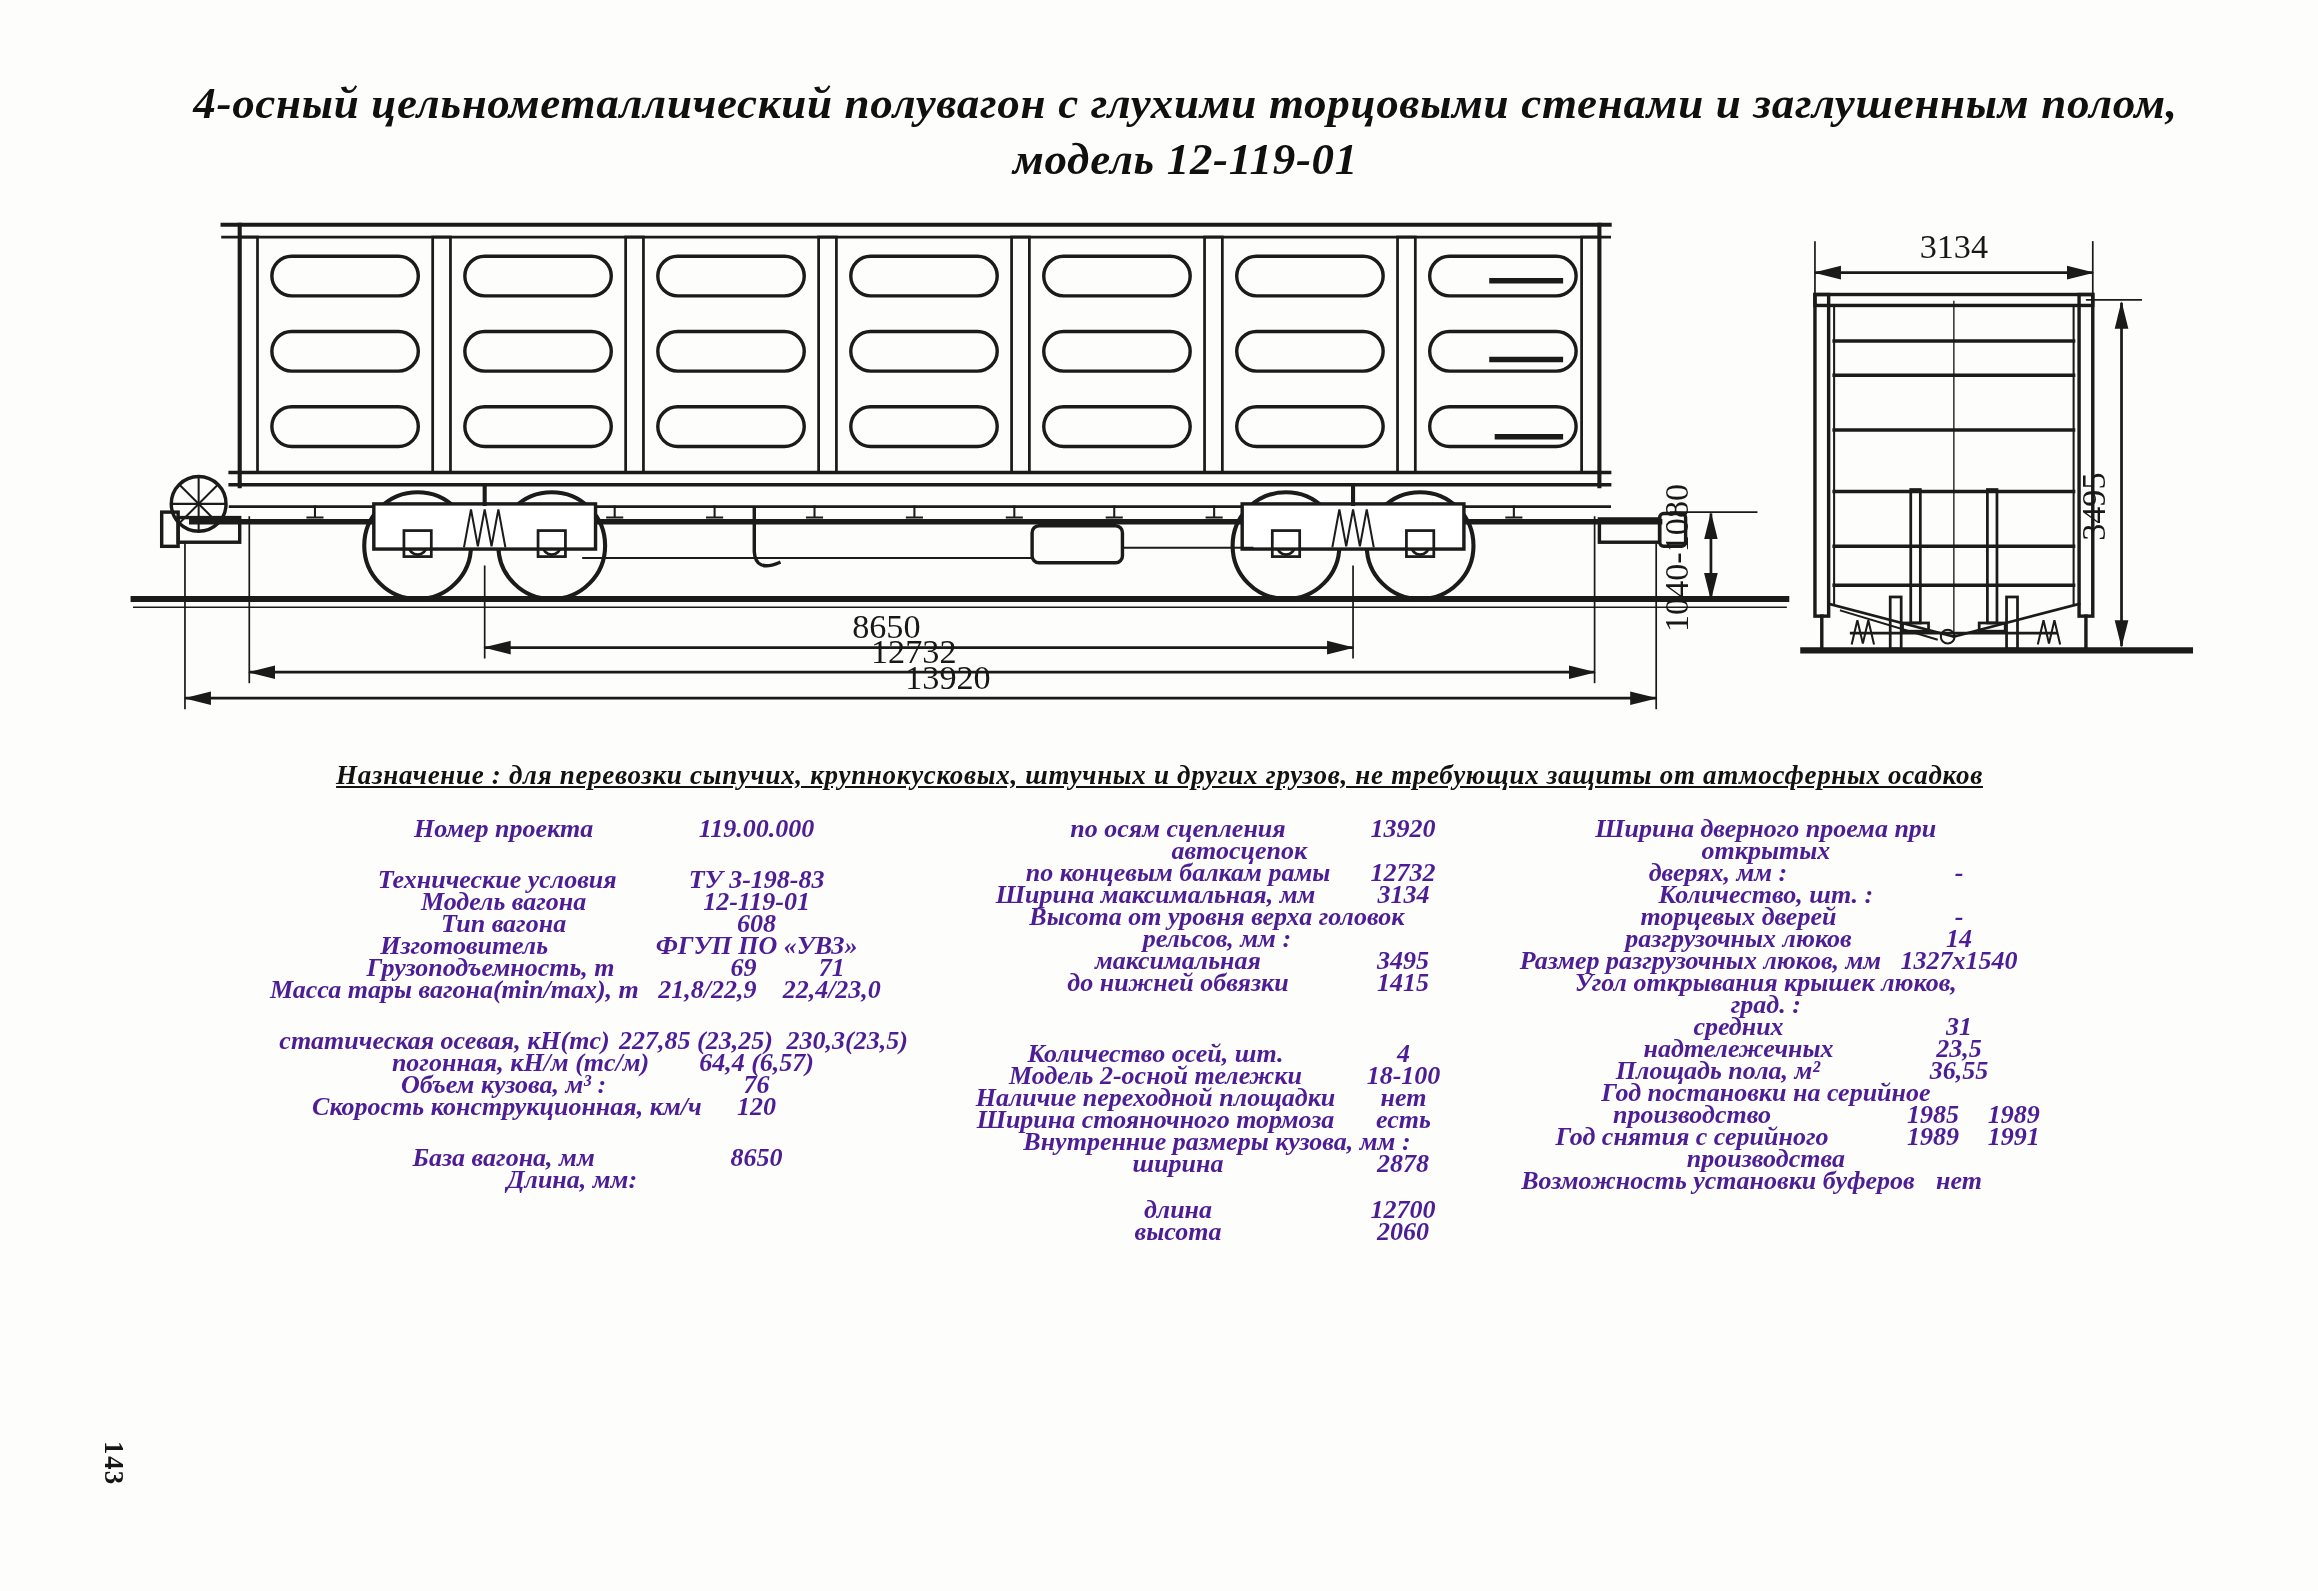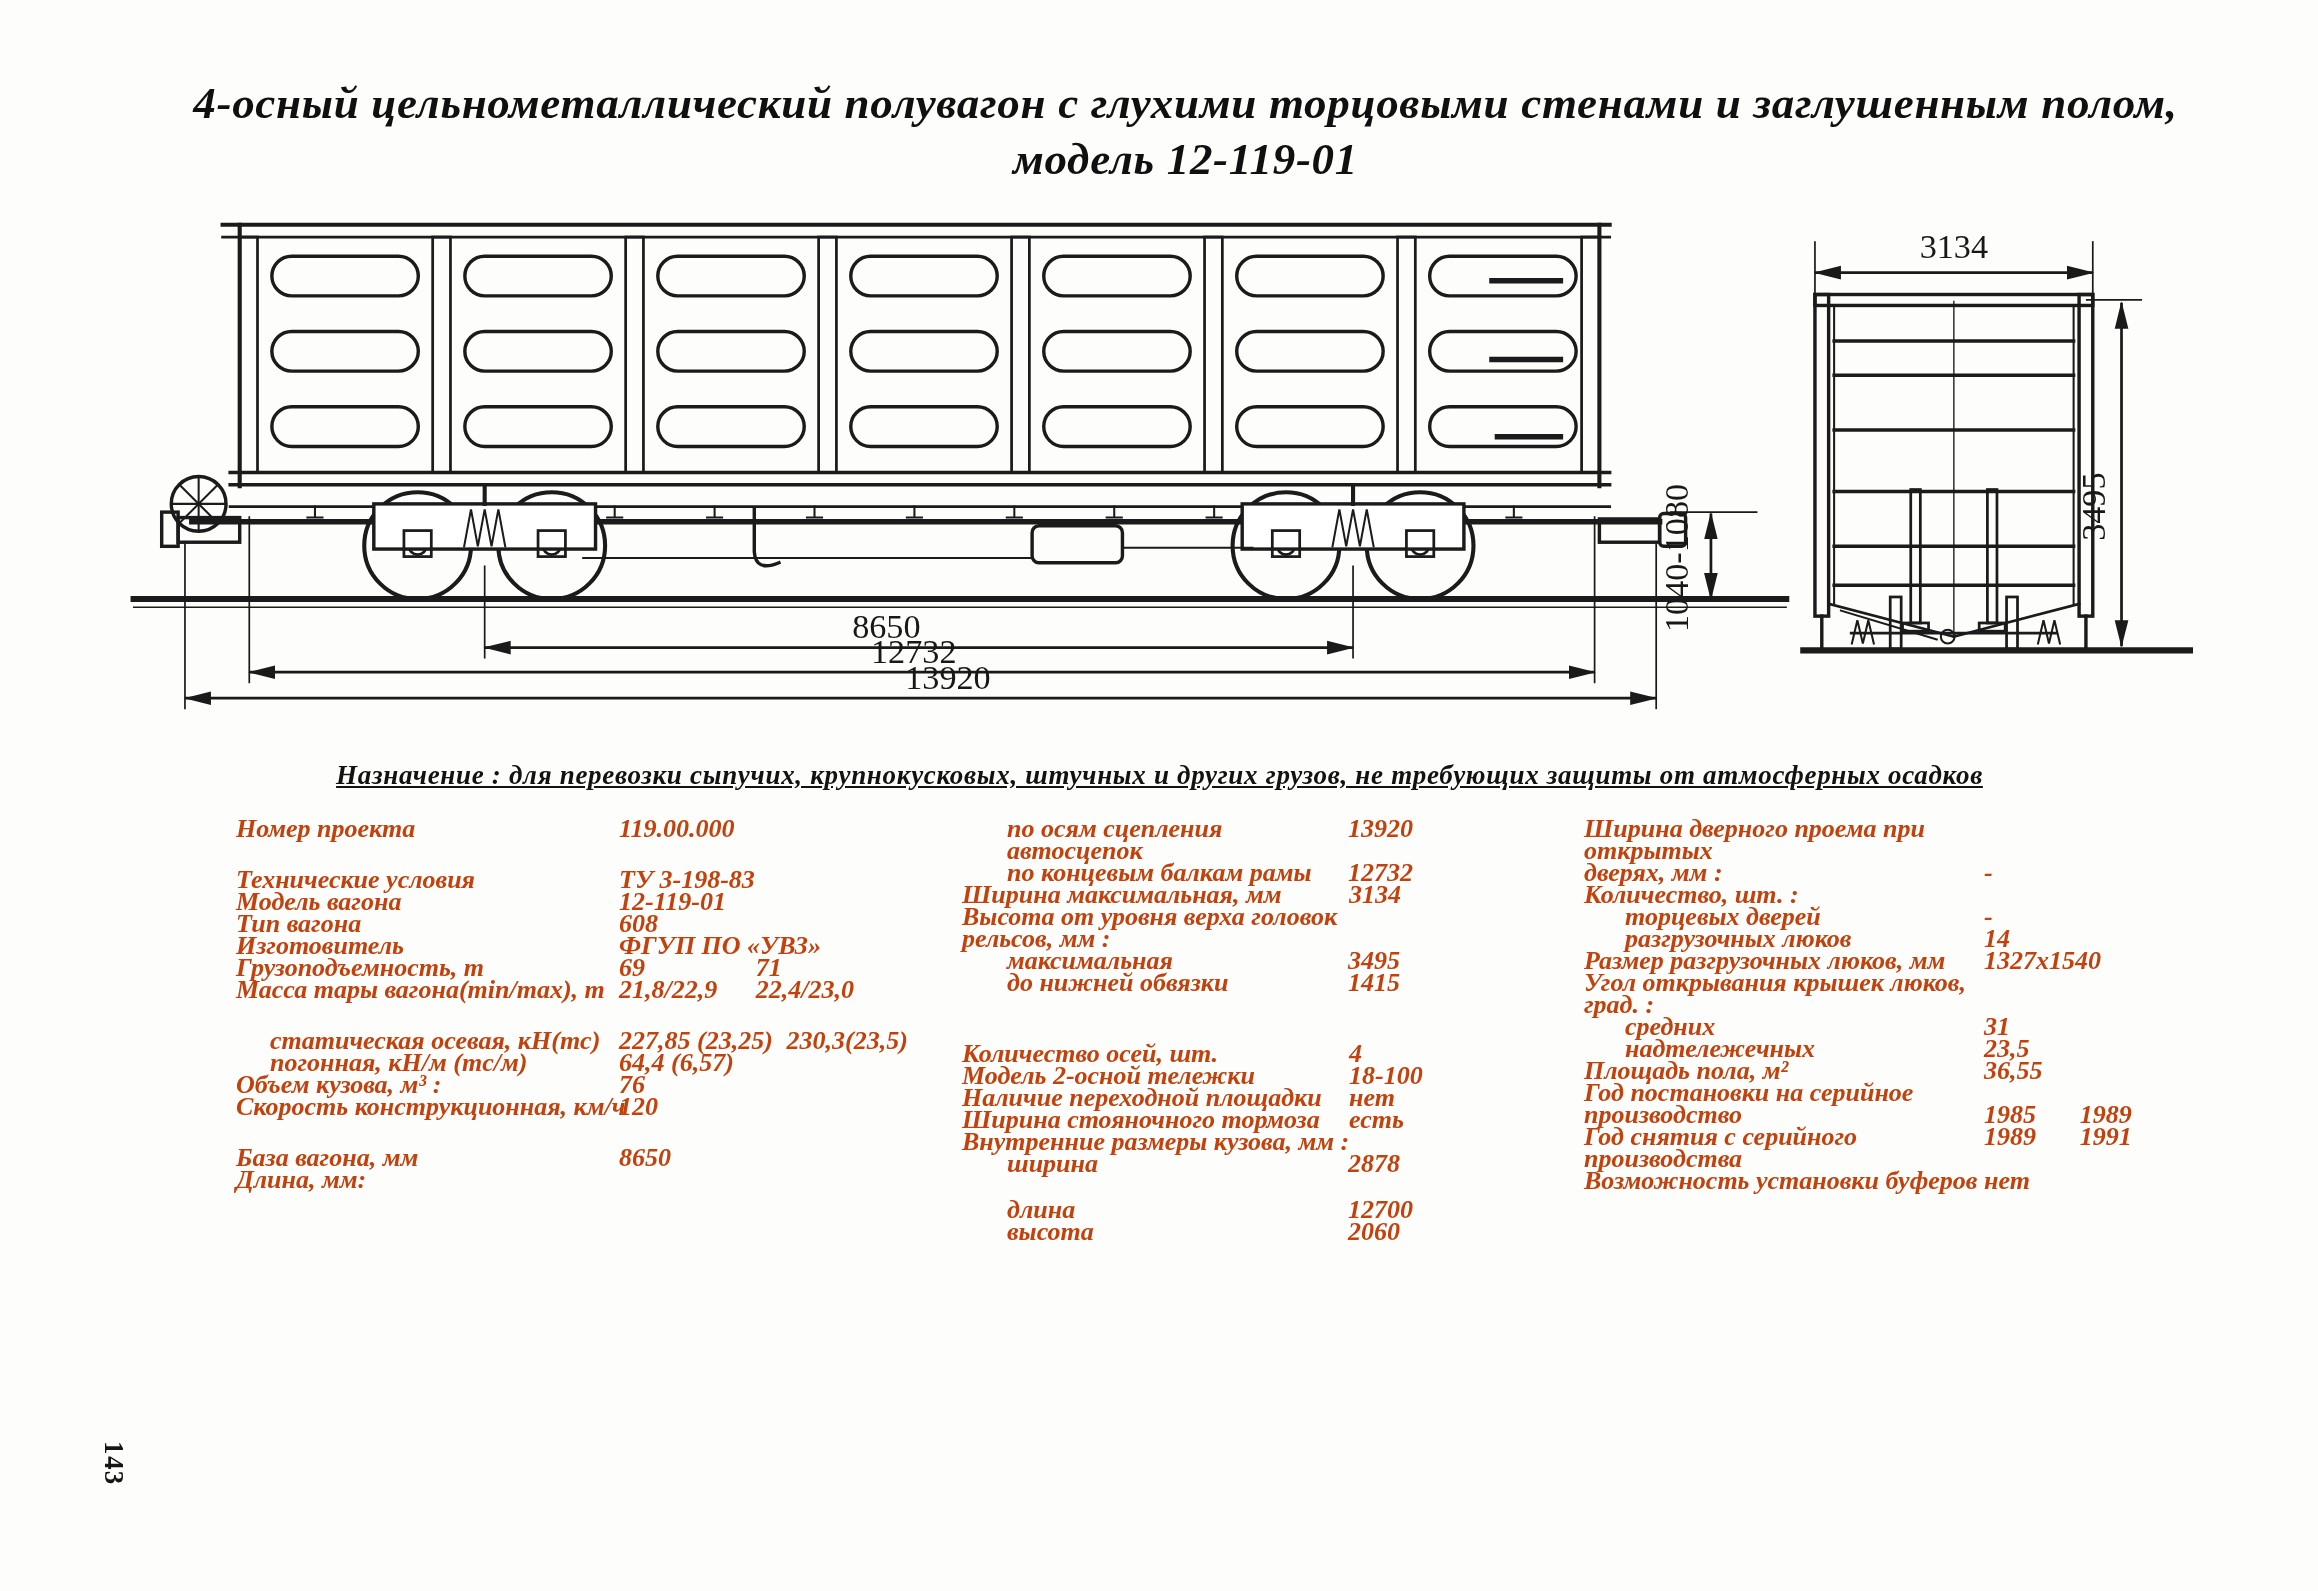--- a/index.html
+++ b/index.html
@@ -5,28 +5,28 @@
   html,body{margin:0;padding:0;background:#ffffff;}
   #page{position:relative;width:2319px;height:1591px;background:#fdfdfb;overflow:hidden;
         font-family:"Liberation Serif","DejaVu Serif",serif;color:#141414;}
   .title-line{position:absolute;left:0;width:2319px;text-align:center;
         font:italic 700 45px/1 "Liberation Serif",serif;letter-spacing:0.7px;color:#101010;white-space:nowrap;margin-left:26px;}
   #title1{top:81px;}
   #title2{top:137px;}
   #purpose{position:absolute;left:0;top:761px;width:2319px;text-align:center;
         font:italic 700 27px/1.1 "Liberation Serif",serif;letter-spacing:0.7px;color:#121212;white-space:nowrap;text-decoration:underline;}
   
-  .spec-col{position:absolute;top:818px;font:italic 700 26px/22px "Liberation Serif",serif;color:#c2410c;}
+  .spec-col{position:absolute;top:818px;font:italic 700 26px/22px "Liberation Serif",serif;color:#4c1d95;text-align:center;}
   .spec-row{height:22px;white-space:nowrap;}
   .lbl{display:inline-block;vertical-align:top;}
   .v1{display:inline-block;vertical-align:top;margin-right:13.7px;}
   .v2{display:inline-block;vertical-align:top;}
   #col1{left:236px;}  #col1 .lbl{width:383px;} #col1 .lbl.ind{padding-left:34px;width:349px;} #col1 .v1{min-width:123px;}
   #col2{left:962px;} #col2 .lbl{width:387px;} #col2 .lbl.ind{padding-left:45px;width:341px;} #col2 .v1{min-width:109px;}
-  #col3{left:1584px;} #col3 .lbl{width:400px;} #col3 .lbl.ind{padding-left:41px;width:359px;} #col3 .v1{min-width:82px;}
+  #col3{left:1492px;} #col3 .lbl{width:400px;} #col3 .lbl.ind{padding-left:41px;width:359px;} #col3 .v1{min-width:82px;}
   .gap-small{height:24px;} .gap-medium{height:29px;} .gap-large{height:49px;}
   
   #dwg{position:absolute;left:96px;top:185px;}
   #dwg text{font-family:"Liberation Serif","DejaVu Serif",serif;font-size:50px;fill:#181818;}
   #dwg text.dim-h{text-anchor:middle;}
   
   #pagenum{position:absolute;left:127px;top:1441px;font:700 27px/1 "Liberation Serif",serif;color:#151515;
         transform:rotate(90deg);transform-origin:0 0;letter-spacing:1.4px;}
 </style>
 </head>

